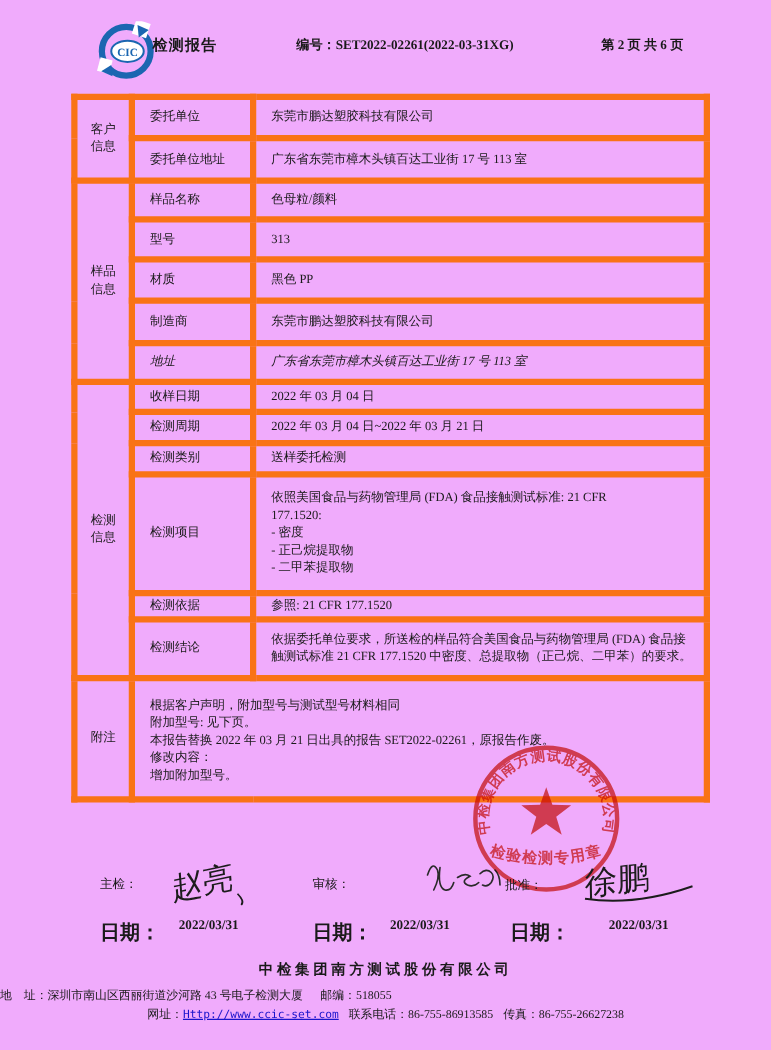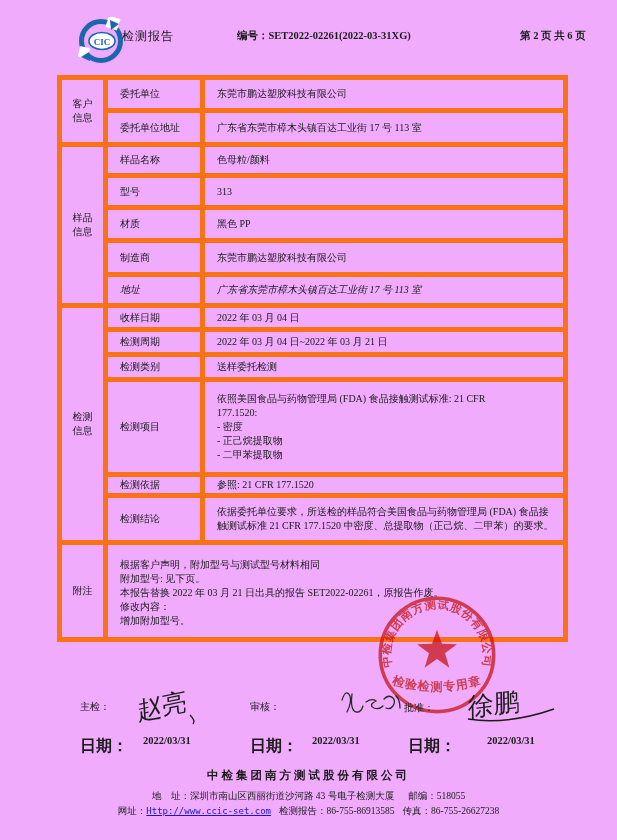--- a/index.html
+++ b/index.html
@@ -2,23 +2,23 @@
 <html><head>
 <meta charset="utf-8">
 <style>
   * { margin:0; padding:0; box-sizing:border-box; }
   html,body { background:#ffffff; }
   body { font-family:"Liberation Serif","DejaVu Serif",serif; color:#1a1a1a; }
   .page { position:relative; width:617px; height:840px; background:#f0abfc; overflow:hidden; }
 
   
   .hdr-logo { position:absolute; left:77px; top:17px; width:48px; height:48px; }
-  .hdr-title { position:absolute; left:122px; top:28px; font-size:12px; font-weight:normal; letter-spacing:1px; }
+  .hdr-title { position:absolute; left:122px; top:28px; font-size:12px; font-weight:bold; letter-spacing:1px; }
   .hdr-no { position:absolute; left:237px; top:29px; font-size:10.5px; font-weight:bold; }
-  .hdr-page { position:absolute; left:481px; top:29px; font-size:10.5px; font-weight:bold;margin-left:39px; }
+  .hdr-page { position:absolute; left:481px; top:29px; font-size:10.5px; font-weight:bold; }
 
   
   table.rpt { position:absolute; left:57px; top:75px; width:506px; border-collapse:collapse; table-layout:fixed; }
   table.rpt td { border:5px solid #f97316; font-size:10px; line-height:14px; vertical-align:middle; overflow:hidden; }
   td.grp { width:46px; text-align:center; white-space:pre-line; line-height:26px; font-size:10px; }
   td.lbl { width:97px; padding-left:12px; }
   td.val { width:363px; padding-left:12px; padding-right:8px; }
   td.multiline { white-space:pre-line; line-height:19px; padding-top:3px; padding-bottom:3px; vertical-align:top; }
   td.wrap3 { line-height:16px; padding-top:2px; padding-bottom:2px; }
   td.note { white-space:pre-line; line-height:19.5px; padding-left:12px; padding-top:4px; vertical-align:top; }
@@ -27,21 +27,21 @@
   .sig-label { position:absolute; font-size:10px; }
   .sig-svg { position:absolute; }
   .date-label { position:absolute; font-size:16px;font-weight:bold; }
   .date-val { position:absolute; font-size:10.5px;font-weight:bold; }
 
   
   .stamp { position:absolute; left:374px; top:594px; width:126px; height:126px; opacity:0.88; mix-blend-mode:multiply; z-index:5; }
 
   
   .ft-company { position:absolute; left:0; top:768px; width:617px; text-align:center; font-size:11.5px; font-weight:bold; letter-spacing:3px; }
-  .ft-line1 { position:absolute; left:0; top:790px; width:617px; text-align:center; font-size:9.5px; }
+  .ft-line1 { position:absolute; left:0; top:790px; width:617px; font-size:9.5px; }
   .ft-line2 { position:absolute; left:0; top:805px; width:617px; text-align:center; font-size:9.5px; }
   .ft-link { color:#1a14cc; text-decoration:underline; font-family:"DejaVu Sans Mono","Liberation Mono",monospace; font-size:9px; }
   .sp { display:inline-block; width:14px; }
   .sp2 { display:inline-block; width:8px; }
 </style>
 </head>
 <body>
 
 <div class="page">
 
@@ -172,16 +172,16 @@
     <text font-size="11.5" font-weight="bold" fill="#d9413a" letter-spacing="1" font-family="'Liberation Serif',serif">
       <textPath href="#sealBottom" startOffset="50%" text-anchor="middle">检验检测专用章</textPath>
     </text>
   </svg>
 
   <div class="ft-company">中检集团南方测试股份有限公司</div>
   <div class="ft-line1">
     <span>地　址：</span><span>深圳市南山区西丽街道沙河路 43 号电子检测大厦</span><span class="sp"></span><span>邮编：</span><span>518055</span>
   </div>
   <div class="ft-line2">
-    <span>网址：</span><a href="#" class="ft-link">Http://www.ccic-set.com</a><span class="sp2"></span><span>检测报告：</span><span>86-755-86913585</span><span class="sp2"></span><span>传真：</span><span>86-755-26627238</span>
+    <span>网址：</span><a href="#" class="ft-link">Http://www.ccic-set.com</a><span class="sp2"></span><span>联系电话：</span><span>86-755-86913585</span><span class="sp2"></span><span>传真：</span><span>86-755-26627238</span>
   </div>
 
 </div>
 
 </body></html>

